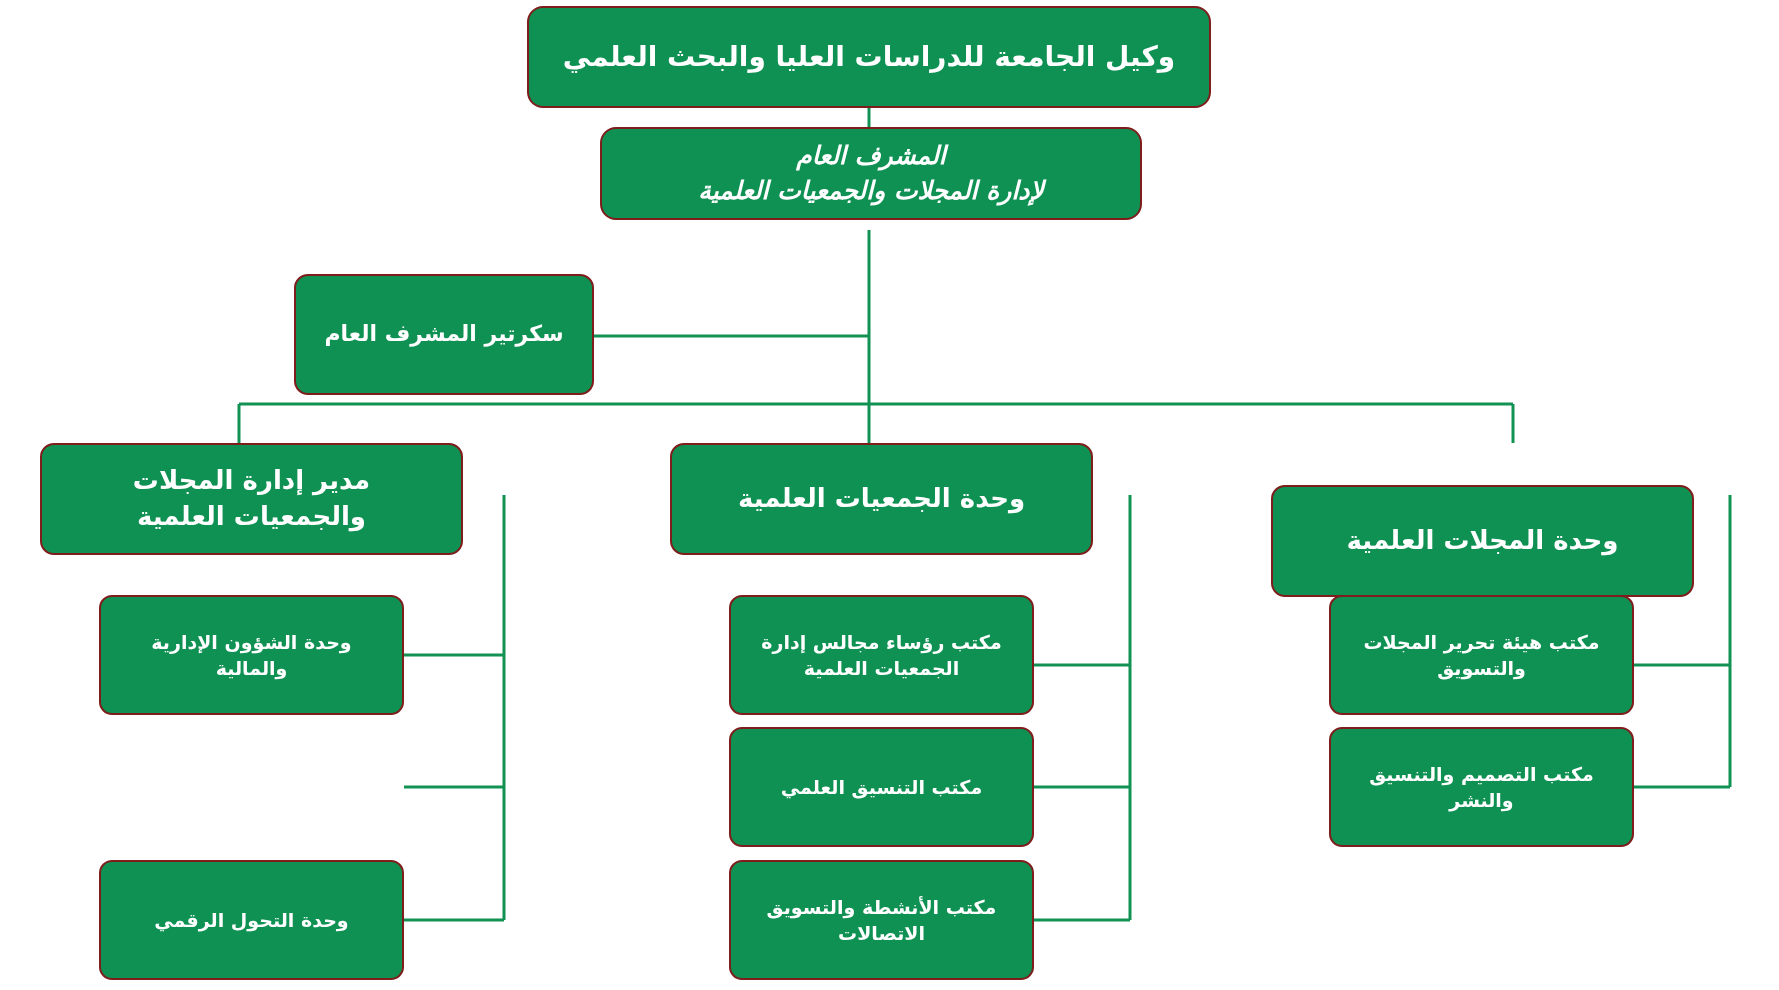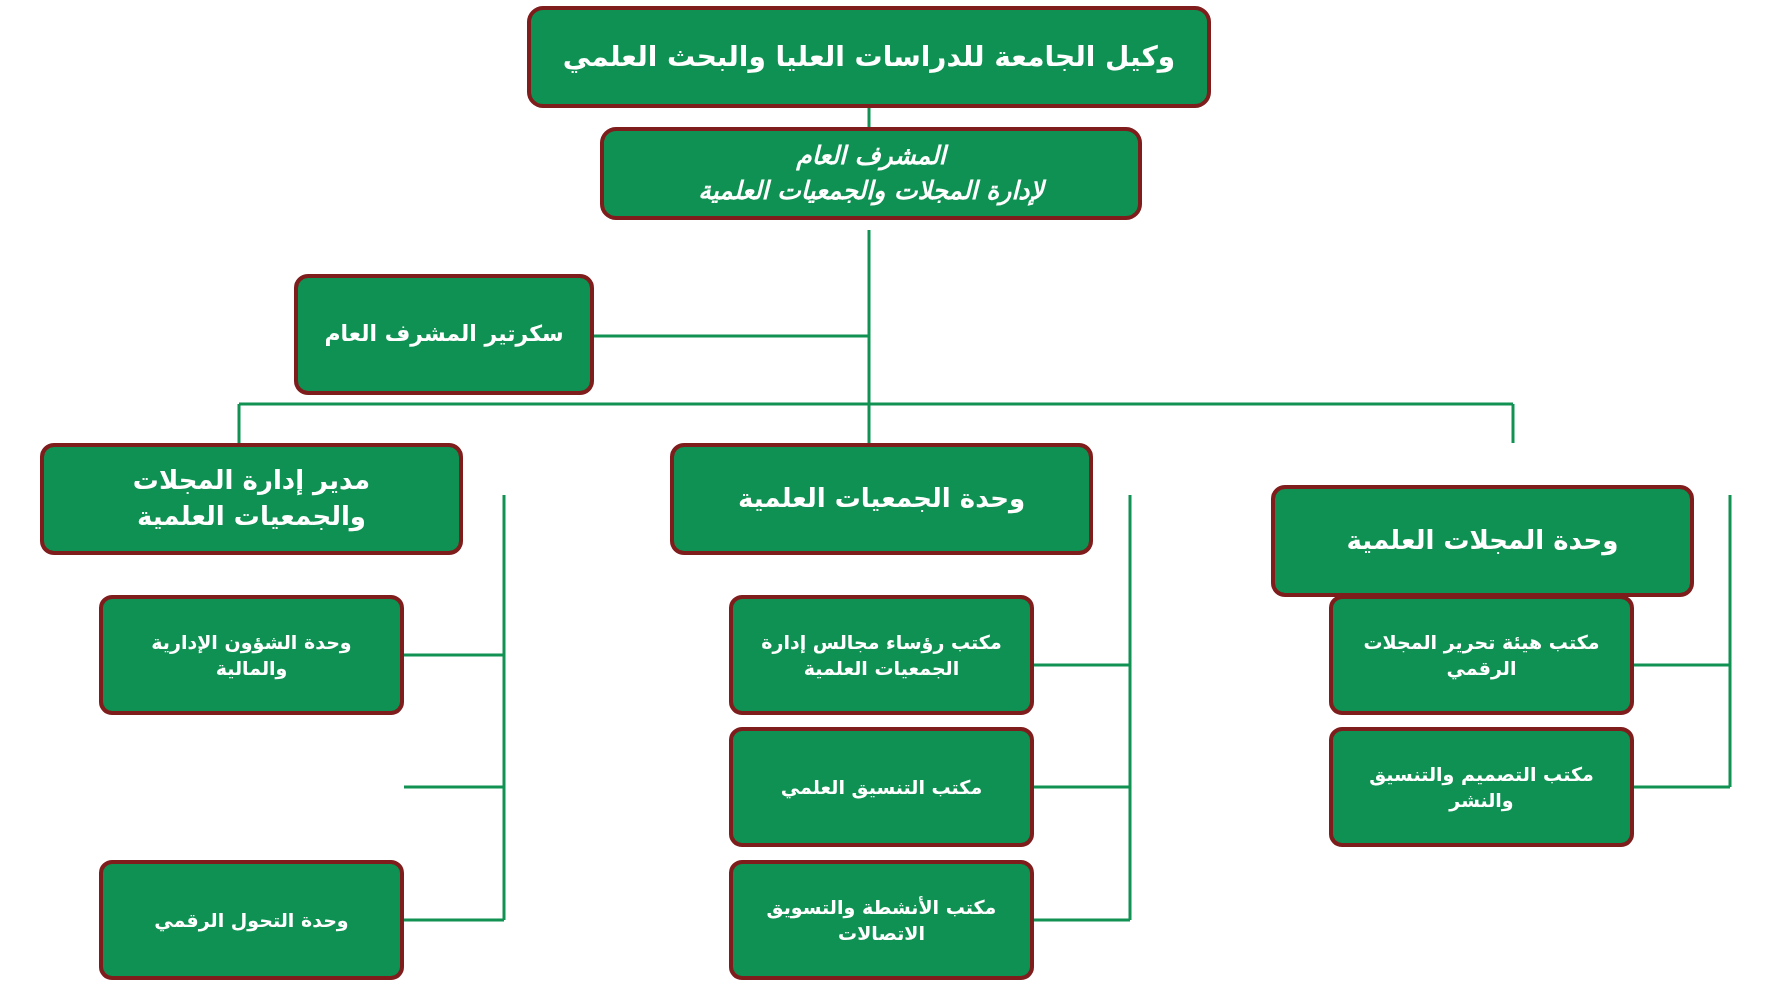--- a/index.html
+++ b/index.html
@@ -31,21 +31,21 @@
   
   .node {
     position: absolute;
     z-index: 2;
     box-sizing: border-box;
     display: flex;
     align-items: center;
     justify-content: center;
     text-align: center;
     background: #0e9152;
-    border: 4px solid #7f1d1d;
+    border: 2px solid #7f1d1d;
     border-radius: 14px;
     color: #ffffff;
     font-weight: bold;
     line-height: 1.38;
     padding: 4px 12px;
     direction: rtl;
     unicode-bidi: isolate;
   }
   .node.level-1 {
     font-size: 28px;
@@ -162,21 +162,21 @@
   <div class="node leaf" style="left:729px; top:860px; width:305px; height:120px;">
     <span class="node-label">
       <span>مكتب الأنشطة والتسويق</span><br>
       <span>الاتصالات</span>
     </span>
   </div>
 
   <div class="node leaf" style="left:1329px; top:595px; width:305px; height:120px;">
     <span class="node-label">
       <span>مكتب هيئة تحرير المجلات</span><br>
-      <span>الرقمي</span>
+      <span>والتسويق</span>
     </span>
   </div>
 
   <div class="node leaf" style="left:1329px; top:727px; width:305px; height:120px;">
     <span class="node-label">
       <span>مكتب التصميم والتنسيق</span><br>
       <span>والنشر</span>
     </span>
   </div>
 

